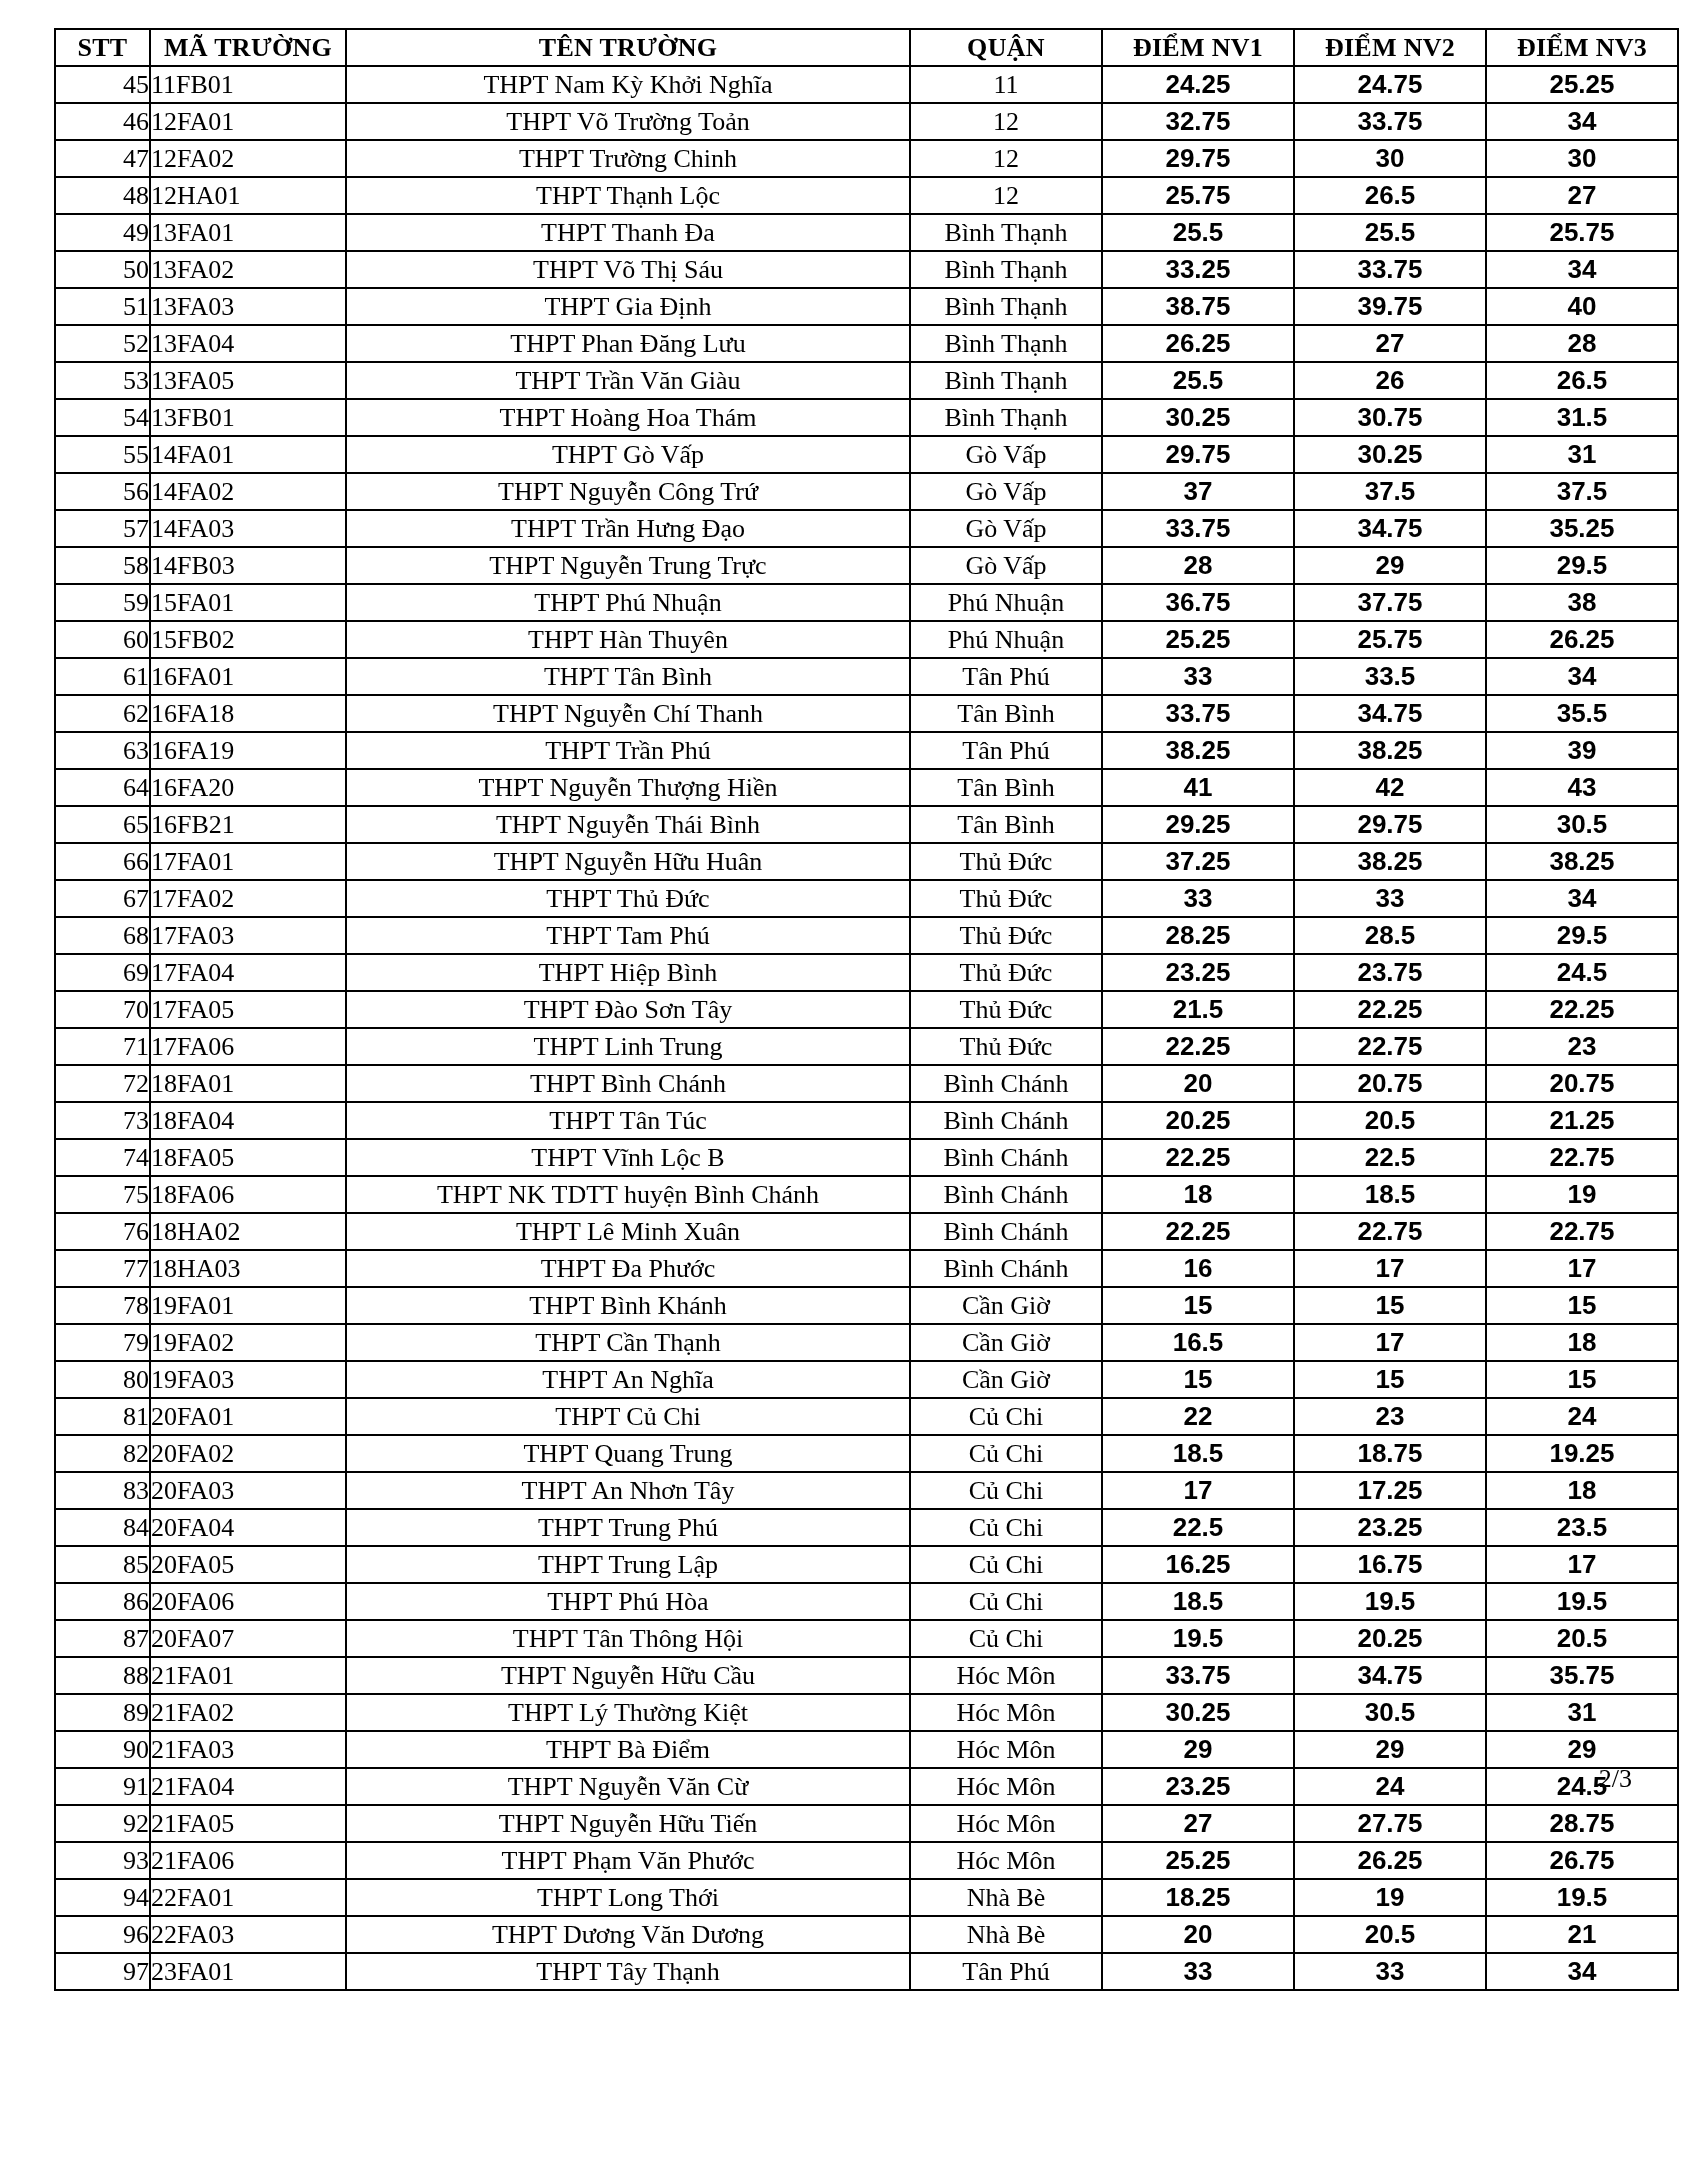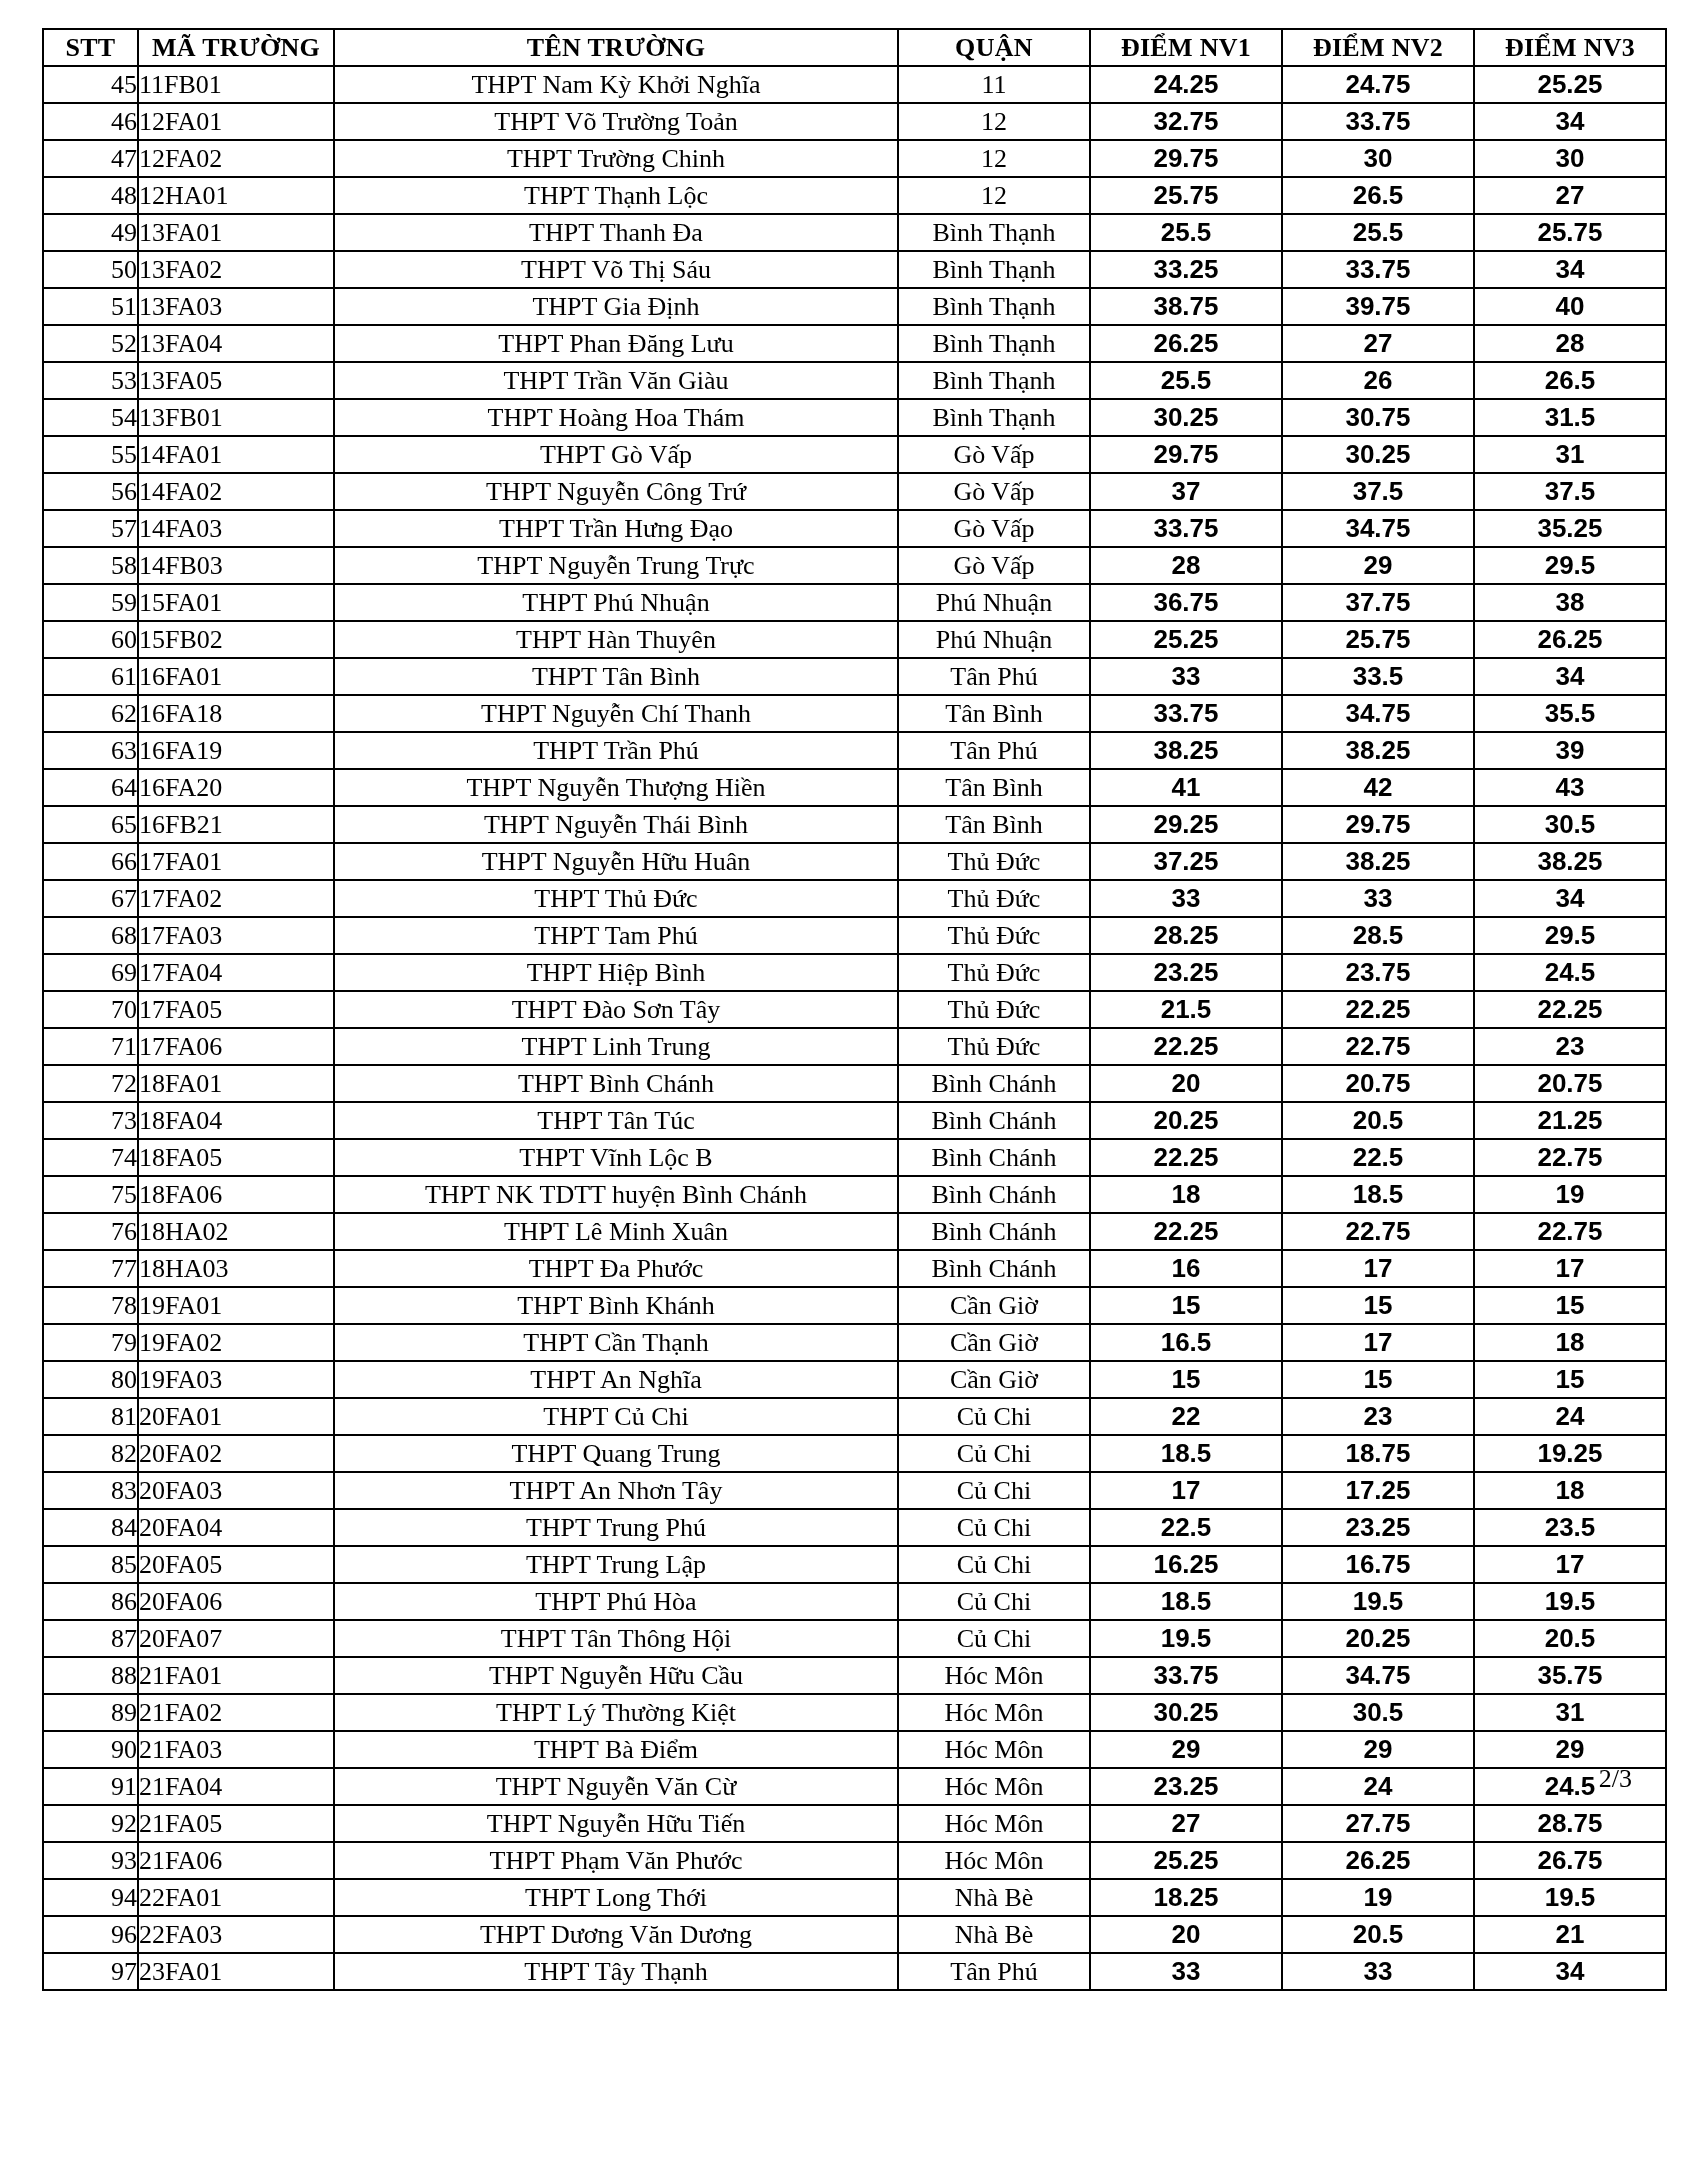--- a/index.html
+++ b/index.html
@@ -15,21 +15,21 @@
     position: relative;
     overflow: hidden;
   }
   .page {
     position: absolute;
     left: 0;
     top: 0;
     width: 1683px;
     height: 1838px;
     box-sizing: border-box;
-    padding: 28px 34px 0 42px;
+    padding: 28px 34px 0 54px;
   }
   table.score-table {
     border-collapse: collapse;
     width: 1624px;
     table-layout: fixed;
     margin: 0 auto;
   }
   table.score-table td,
   table.score-table th {
     border: 2px solid #000000;

